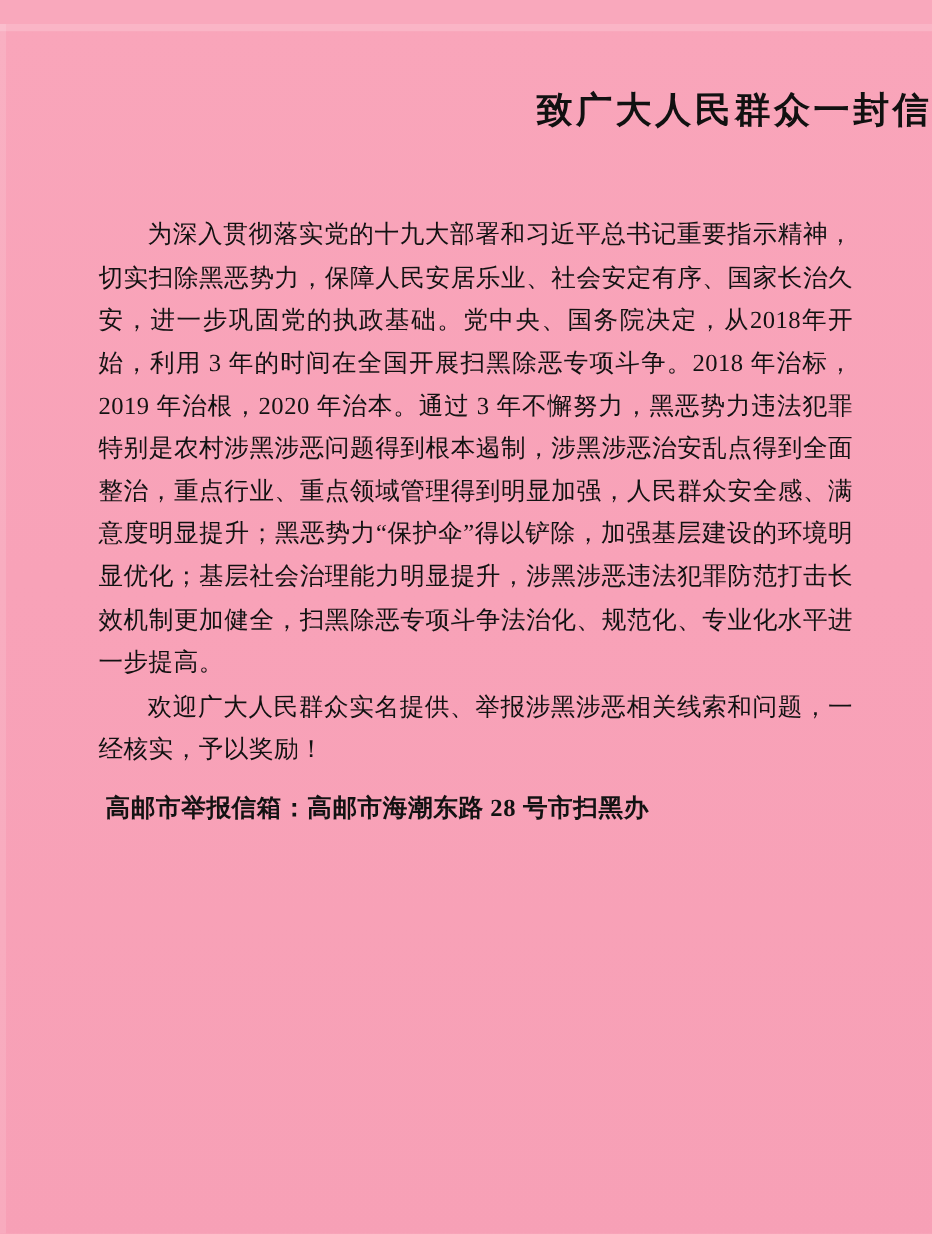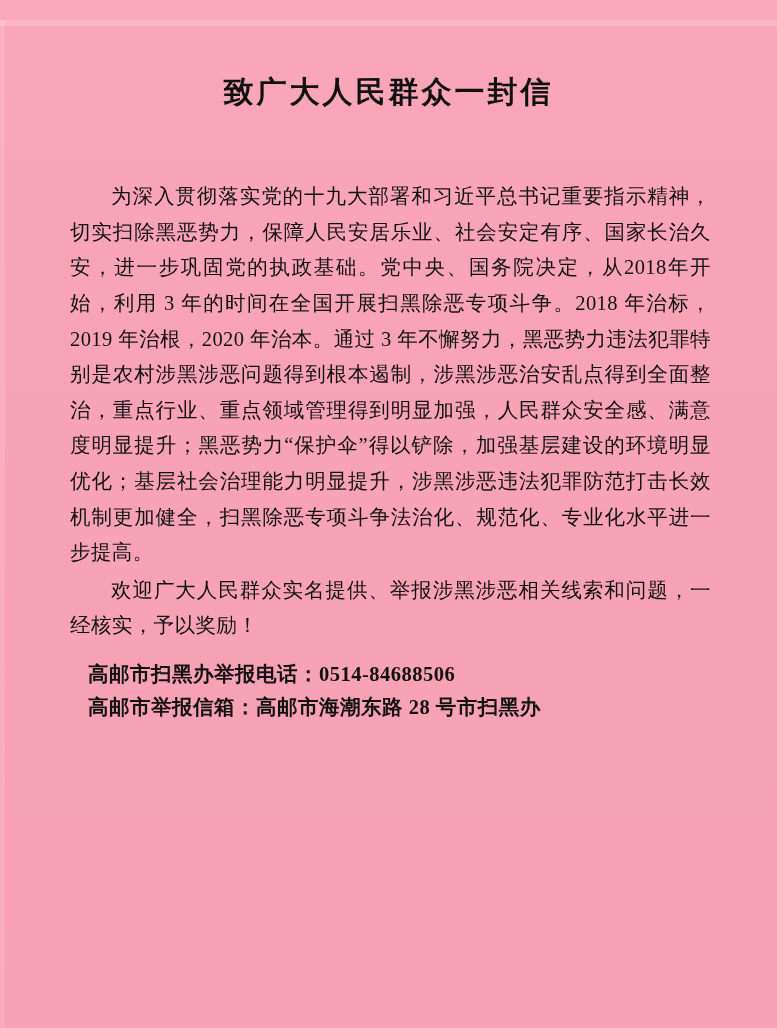--- a/index.html
+++ b/index.html
@@ -17,35 +17,35 @@
   }
   .page {
     width: 777px;
     height: 1028px;
     box-sizing: border-box;
     padding: 0;
     position: relative;
     background: linear-gradient(180deg, #f9a5ba 0%, #f8a2b8 45%, #f7a0b6 100%);
   }
   .title {
-    text-align: center;
+    text-align: right;
     font-size: 30px;
     font-weight: bold;
     letter-spacing: 3px;
     padding-top: 52px;
     font-family: "Liberation Serif", "DejaVu Serif", serif;
     color: #111;
   }
   .body-wrap {
     margin: 0 auto;
     width: 645px;
     padding-top: 46px;
   }
   p.para {
-    margin: 0 0 2px 4px;
+    margin: 0 0 2px 16px;
     font-size: 20.5px;
     line-height: 35.6px;
     text-align: justify;
     text-justify: inter-ideograph;
     text-indent: 2em;
     letter-spacing: 0.4px;
     color: #121212;
   }
   .contact-block {
     margin-top: 14px;
@@ -79,18 +79,17 @@
   <div class="edge-top"></div>
   <div class="edge-left"></div>
 
   <h1 class="title">致广大人民群众一封信</h1>
 
   <div class="body-wrap">
     <p class="para">为深入贯彻落实党的十九大部署和习近平总书记重要指示精神，切实扫除黑恶势力，保障人民安居乐业、社会安定有序、国家长治久安，进一步巩固党的执政基础。党中央、国务院决定，从2018年开始，利用 3 年的时间在全国开展扫黑除恶专项斗争。2018 年治标，2019 年治根，2020 年治本。通过 3 年不懈努力，黑恶势力违法犯罪特别是农村涉黑涉恶问题得到根本遏制，涉黑涉恶治安乱点得到全面整治，重点行业、重点领域管理得到明显加强，人民群众安全感、满意度明显提升；黑恶势力“保护伞”得以铲除，加强基层建设的环境明显优化；基层社会治理能力明显提升，涉黑涉恶违法犯罪防范打击长效机制更加健全，扫黑除恶专项斗争法治化、规范化、专业化水平进一步提高。</p>
     <p class="para">欢迎广大人民群众实名提供、举报涉黑涉恶相关线索和问题，一经核实，予以奖励！</p>
 
     <div class="contact-block">
-      <div class="contact-line">高邮市扫黑办举报电话：0514-84688506</div>
       <div class="contact-line">高邮市举报信箱：高邮市海潮东路 28 号市扫黑办</div>
     </div>
 
   </div>
 </div>
 
 </body></html>

